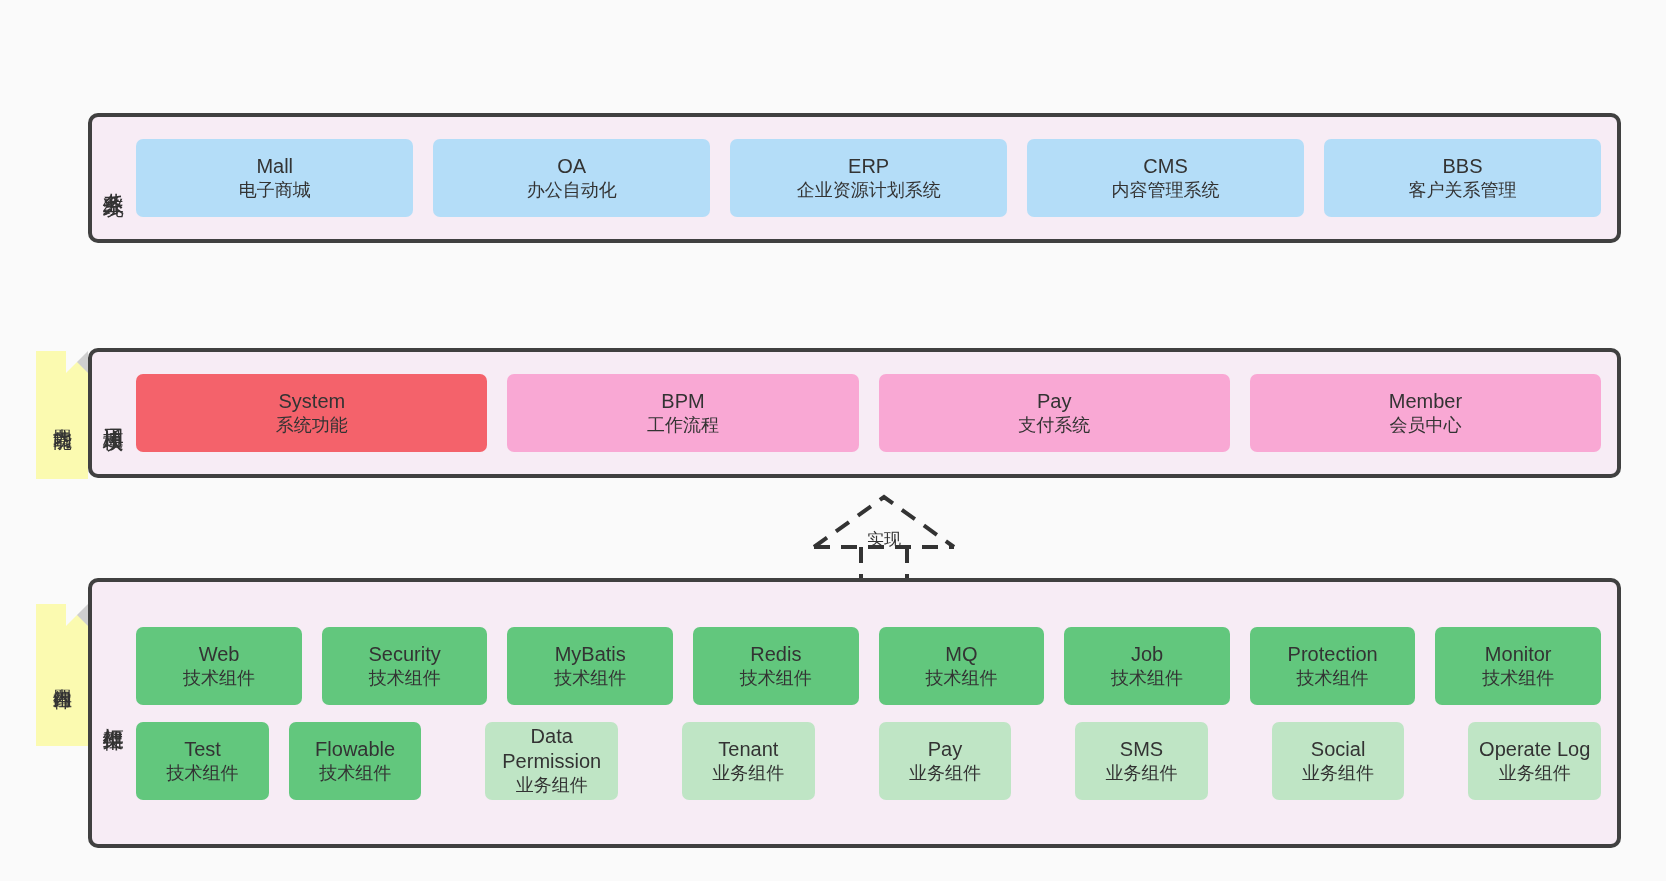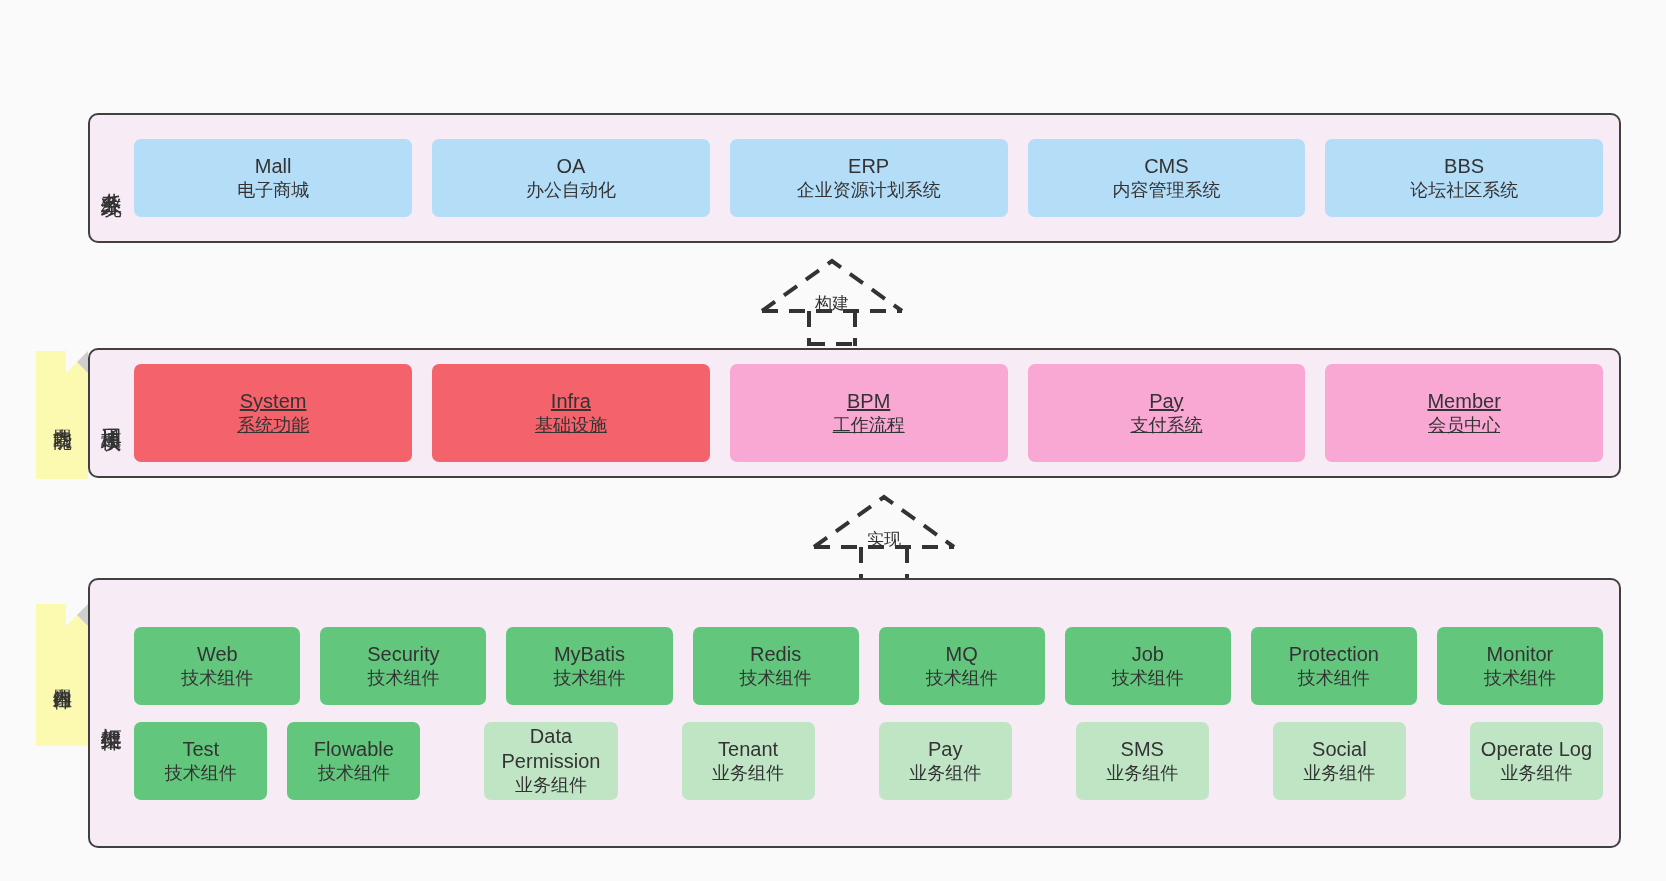--- a/index.html
+++ b/index.html
@@ -20,21 +20,21 @@
     position: absolute;
     left: 0; top: 0;
     width: 1666px;
     height: 881px;
   }
 
   
   .layer {
     position: absolute;
     background: #f7ecf5;
-    border: 2px solid #404040;
+    border: 4px solid #404040;
     border-radius: 10px;
     box-sizing: border-box;
     display: flex;
     align-items: stretch;
   }
 
   
   .layer-title {
     writing-mode: vertical-rl;
     text-orientation: upright;
@@ -90,21 +90,21 @@
   .box.red         { background: #f4626b; }
   .box.pink        { background: #f9a8d4; }
   .box.green       { background: #62c77d; }
   .box.lightgreen  { background: #bfe5c5; margin-left: 44px; }
 
   
   #layer-business { left: 88px;  top: 113px; width: 1533px; height: 130px; }
   #layer-business .box { height: 78px; }
 
   #layer-common   { left: 88px;  top: 348px; width: 1533px; height: 130px; }
-  #layer-common .box { height: 98px; text-decoration: underline; }
+  #layer-common .box { height: 78px; }
 
   #layer-framework{ left: 88px;  top: 578px; width: 1533px; height: 270px; }
   #layer-framework .box { height: 78px; }
 
   
   .note {
     position: absolute;
     width: 52px;
     background: #fbfab0;
     box-sizing: border-box;
@@ -180,52 +180,38 @@
         <div class="box blue">
           <span class="en">ERP</span>
           <span class="cn">企业资源计划系统</span>
         </div>
         <div class="box blue">
           <span class="en">CMS</span>
           <span class="cn">内容管理系统</span>
         </div>
         <div class="box blue">
           <span class="en">BBS</span>
-          <span class="cn">论坛社区系统</span>
+          <span class="cn">客户关系管理</span>
         </div>
       </div>
     </div>
   </div>
 
-  <div class="connector" id="connector-build">
-    <svg width="160" height="90" viewBox="0 0 160 90">
-      <path d="M 10 55 L 80 5 L 150 55" fill="none" stroke="#333333" stroke-width="4" stroke-dasharray="16 11" stroke-linecap="butt"></path>
-      <path d="M 10 55 L 150 55" fill="none" stroke="#333333" stroke-width="4" stroke-dasharray="16 11" stroke-linecap="butt"></path>
-      <path d="M 57 55 L 57 90" fill="none" stroke="#333333" stroke-width="4" stroke-dasharray="16 11" stroke-linecap="butt"></path>
-      <path d="M 103 55 L 103 90" fill="none" stroke="#333333" stroke-width="4" stroke-dasharray="16 11" stroke-linecap="butt"></path>
-      <path d="M 57 88 L 103 88" fill="none" stroke="#333333" stroke-width="4" stroke-dasharray="16 11" stroke-linecap="butt"></path>
-    </svg>
-    <span class="conn-label">构建</span>
-  </div>
 
   <div class="note" id="note-common">
     <span>内置功能</span>
   </div>
 
   <div class="layer" id="layer-common">
     <div class="layer-title">通用模块</div>
     <div class="layer-body">
       <div class="row">
         <div class="box red">
           <span class="en">System</span>
           <span class="cn">系统功能</span>
-        </div>
-        <div class="box red">
-          <span class="en">Infra</span>
-          <span class="cn">基础设施</span>
         </div>
         <div class="box pink">
           <span class="en">BPM</span>
           <span class="cn">工作流程</span>
         </div>
         <div class="box pink">
           <span class="en">Pay</span>
           <span class="cn">支付系统</span>
         </div>
         <div class="box pink">

